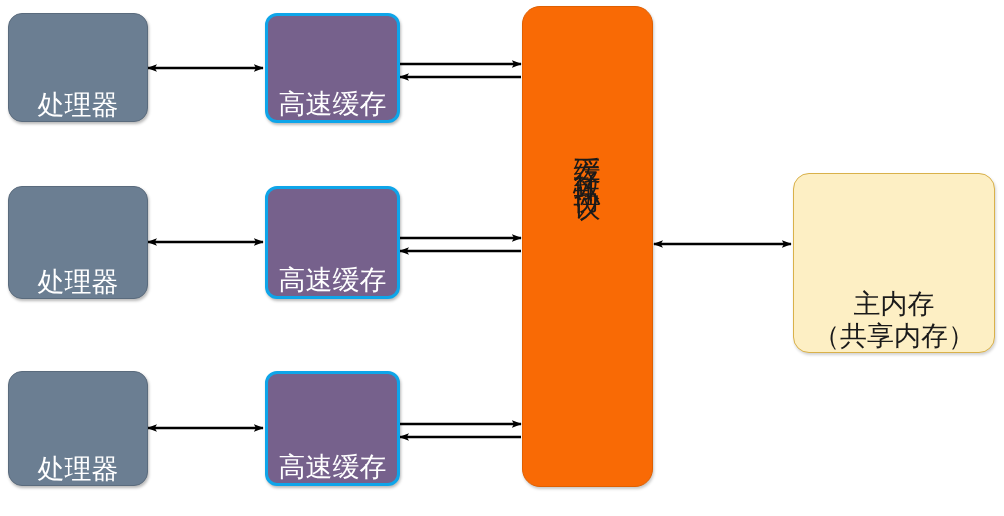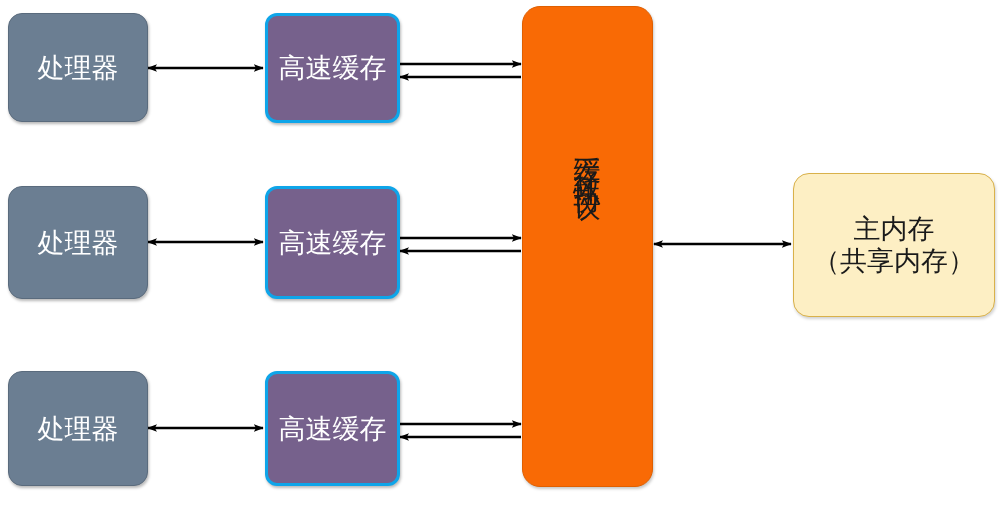--- a/index.html
+++ b/index.html
@@ -14,21 +14,21 @@
     position: relative;
     width: 1004px;
     height: 516px;
     background: #ffffff;
     overflow: hidden;
   }
   .node {
     position: absolute;
     box-sizing: border-box;
     display: flex;
-    align-items: center;
+    align-items: flex-end;
     justify-content: center;
     text-align: center;
     line-height: 1.18;
   }
   .node-label {
     display: block;
     white-space: pre-line;
   }
 
   
@@ -161,18 +161,18 @@
   </div>
 
   <div class="node cache" style="left:265px; top:371px; width:135px; height:115px;">
     <span class="node-label">高速缓存</span>
   </div>
 
   <div class="node protocol" style="left:522px; top:6px; width:131px; height:481px;">
     <span class="node-label">缓存一致性协议</span>
   </div>
 
-  <div class="node memory" style="left:793px; top:173px; width:202px; height:144px;">
+  <div class="node memory" style="left:793px; top:173px; width:202px; height:180px;">
     <span class="node-label">主内存
 （共享内存）</span>
   </div>
 
 </div>
 
 </body></html>

